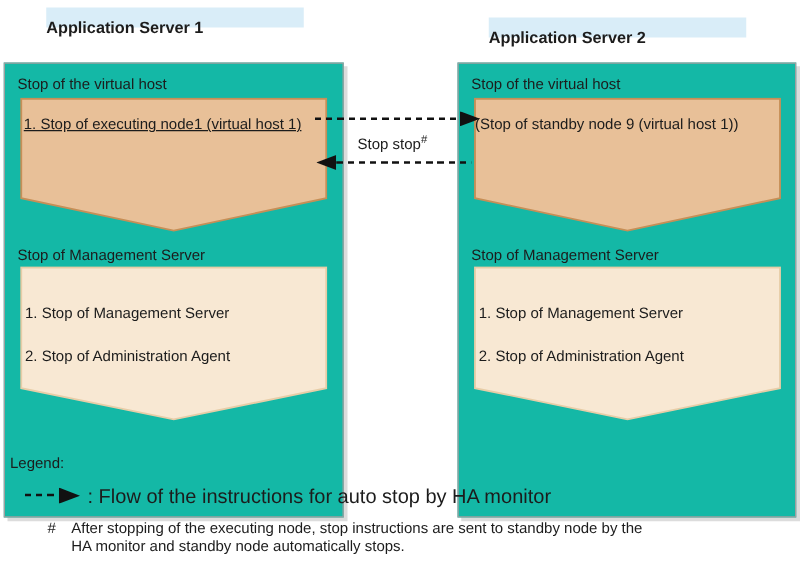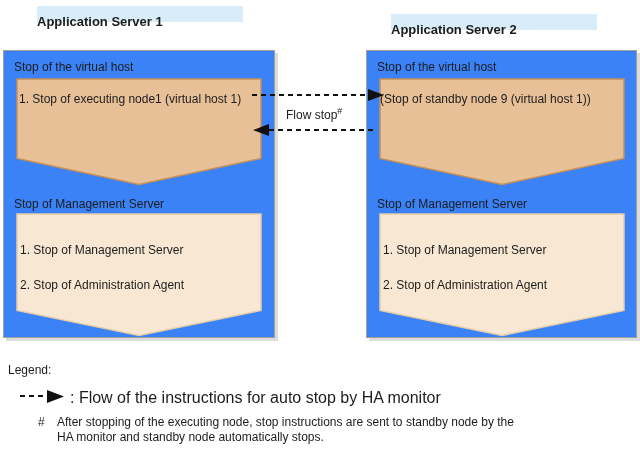--- a/index.html
+++ b/index.html
@@ -9,37 +9,37 @@
     font-family:"Liberation Sans", sans-serif; color:var(--text-color,#1c1c1c);
     overflow:hidden;
   }
   .hdr {
     position:absolute; width:206px; height:16px; background:var(--header-bg,#d9edf8);
     font-size:13px; font-weight:bold; line-height:32px; 
   }
   .hdr1 { left:37px; top:6px; }
   .hdr2 { left:391px; top:14px; }
   .srvbox {
-    position:absolute; top:50px; width:272px; height:288px; background:#3b82f6;
+    position:absolute; top:50px; width:272px; height:364px; background:#14b8a6;
     border:1px solid var(--box-border,#9f9f9f);
     box-shadow:3px 3px 0 var(--box-shadow,#dcdcdc);
   }
   .box1 { left:3px; }
   .box2 { left:366px; width:271px; }
   .lbl { position:absolute; font-size:12px; white-space:nowrap; }
   .vh-label { left:10px; top:9px; }
   .ms-label { left:10px; top:146px; }
   .chev { position:absolute; left:12px; }
   .chev-vh { top:27px; }
   .chev-ms { top:162px; }
   .chev-v-poly { fill:var(--chevron-dark-fill,#e8c098); stroke:var(--chevron-dark-border,#c68f57); stroke-width:1.5; }
   .chev-m-poly { fill:var(--chevron-light-fill,#f8e8d3); stroke:var(--chevron-light-border,#e7cda7); stroke-width:1.5; }
   .step { position:absolute; font-size:12px; white-space:nowrap; }
   .vh1 { top:41px; } .vh2 { top:70px; }
-  .b1-vh1 { left:15px; } .b1-vh2 { left:9px; }
+  .b1-vh1 { left:15px;text-decoration:underline; } .b1-vh2 { left:9px; }
   .b2-vh1 { left:13px; } .b2-vh2 { left:13px; }
   .ms1 { left:16px; top:192px; } .ms2 { left:16px; top:227px; }
   .dash {
     position:absolute; height:2px;
     background:repeating-linear-gradient(90deg, var(--arrow-color,#111) 0 5px, transparent 5px 9px);
   }
   .dash-top { left:252px; top:94px; width:116px; }
   .dash-bottom { left:269px; top:129px; width:108px; }
   .ah { position:absolute; background:var(--arrow-color,#111); width:16px; height:12px; }
   .ah-right { clip-path:polygon(0 0, 100% 50%, 0 100%); }
@@ -90,21 +90,21 @@
       <polygon class="chev-m-poly" points="1,1 245,1 245,97.5 123,122.5 1,97.5"></polygon>
     </svg>
     <div class="step ms1">1. Stop of Management Server</div>
     <div class="step ms2">2. Stop of Administration Agent</div>
   </div>
 
   <div class="dash dash-top"></div>
   <div class="ah ah-right ah-top"></div>
   <div class="ah ah-left ah-bot"></div>
   <div class="dash dash-bottom"></div>
-  <div class="autostop"><span>Flow stop</span><sup>#</sup></div>
+  <div class="autostop"><span>Stop stop</span><sup>#</sup></div>
 
   <div class="legend-title">Legend:</div>
   <div class="dash legend-dash"></div>
   <div class="ah ah-right legend-ah"></div>
   <div class="legend-flow">: Flow of the instructions for auto stop by HA monitor</div>
   <div class="legend-hash">#</div>
   <div class="legend-note">
     <div>After stopping of the executing node, stop instructions are sent to standby node by the</div>
     <div>HA monitor and standby node automatically stops.</div>
   </div>

